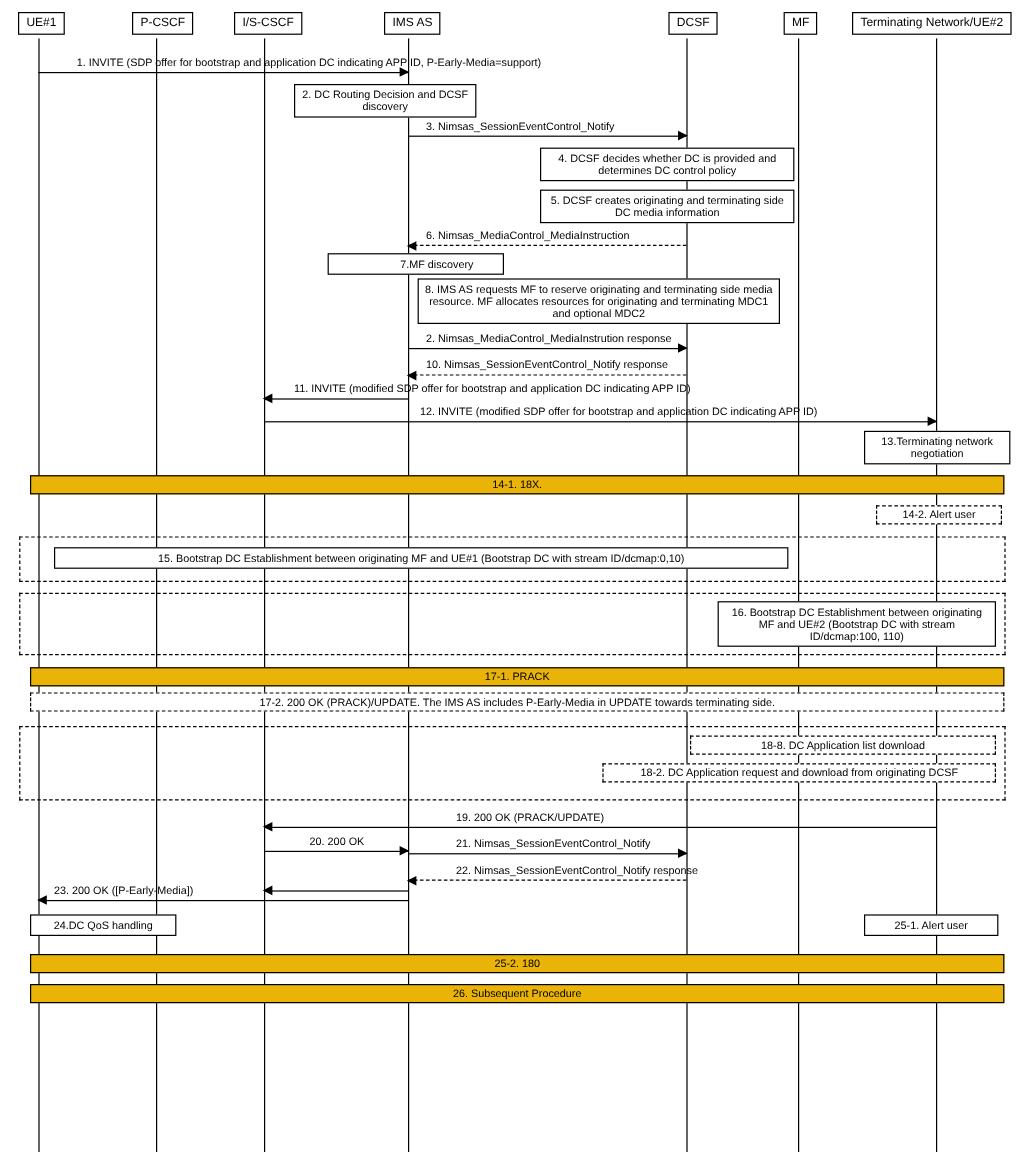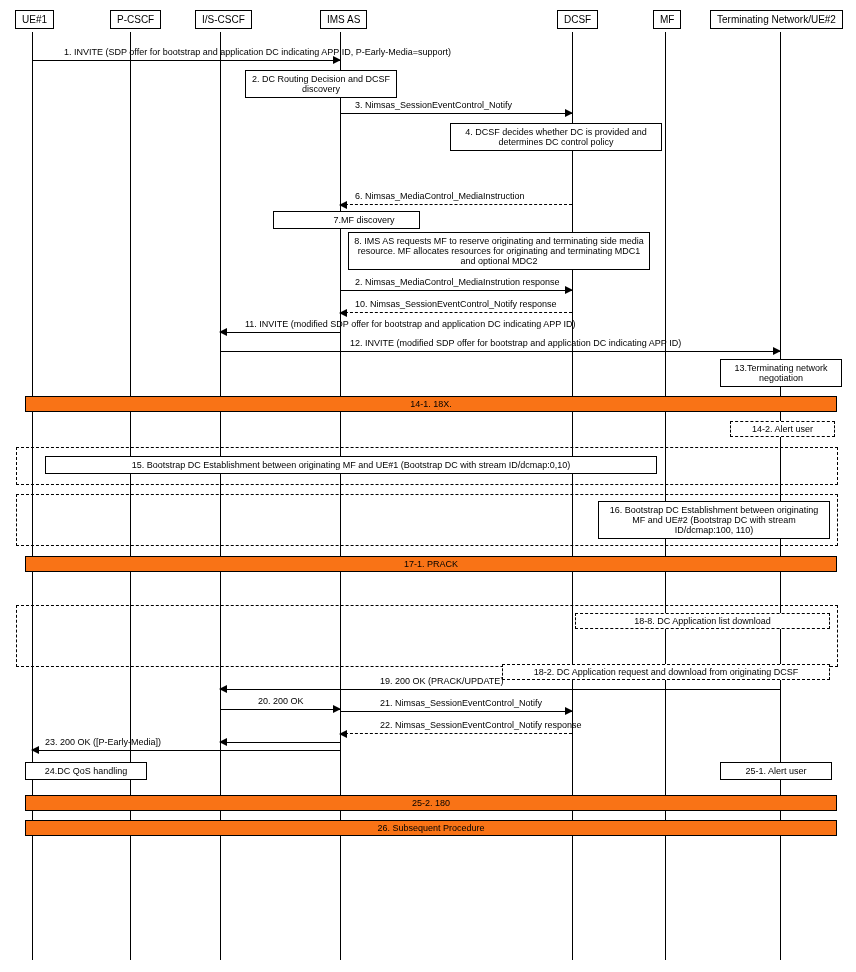--- a/index.html
+++ b/index.html
@@ -66,21 +66,21 @@
     position: absolute;
     border: 1px solid #000;
     background: #fff;
     padding: 3px 5px;
     font-size: 9px;
     text-align: center;
   }
   .span-box {
     position: absolute;
     border: 1px solid #000;
-    background: #f97316;
+    background: #eab308;
     font-size: 9px;
     text-align: center;
     padding: 2px 0;
   }
   .dashed-container {
     position: absolute;
     border: 1px dashed #000;
   }
   .dashed-box {
     position: absolute;
@@ -115,20 +115,21 @@
   <div class="msg-label" style="left:30px; top:37px;margin-left:24px;">1. INVITE (SDP offer for bootstrap and application DC indicating APP ID, P-Early-Media=support)</div>
   <div class="arrow" style="left:22px; top:50px; width:308px;"></div>
 
   <div class="note-box" style="left:235px; top:60px; width:140px;">2. DC Routing Decision and DCSF discovery</div>
 
   <div class="msg-label" style="left:345px; top:90px;">3. Nimsas_SessionEventControl_Notify</div>
   <div class="arrow" style="left:330px; top:103px; width:232px;"></div>
 
   <div class="note-box" style="left:440px; top:113px; width:200px;">4. DCSF decides whether DC is provided and determines DC control policy</div>
 
+  <div class="note-box" style="left:440px; top:148px; width:200px;">5. DCSF creates originating and terminating side DC media information</div>
 
   <div class="msg-label" style="left:345px; top:181px;text-align:right;">6. Nimsas_MediaControl_MediaInstruction</div>
   <div class="arrow dashed left" style="left:330px; top:194px; width:232px;"></div>
 
   <div class="note-box" style="left:263px; top:201px; width:100px;padding-left:40px;">7.MF discovery</div>
 
   <div class="note-box" style="left:338px; top:222px; width:290px;">8.  IMS AS requests MF to reserve originating and terminating side media resource. MF allocates resources for originating and terminating MDC1 and optional MDC2</div>
 
   <div class="msg-label" style="left:345px; top:267px;">2. Nimsas_MediaControl_MediaInstrution response</div>
   <div class="arrow" style="left:330px; top:280px; width:232px;"></div>
@@ -149,24 +150,25 @@
   <div class="dashed-box" style="left:720px; top:411px; width:95px;">14-2. Alert user</div>
 
   <div class="dashed-container" style="left:6px; top:437px; width:820px; height:36px;"></div>
   <div class="note-box" style="left:35px; top:446px; width:600px;">15. Bootstrap DC Establishment between originating MF and UE#1 (Bootstrap DC with stream ID/dcmap:0,10)</div>
 
   <div class="dashed-container" style="left:6px; top:484px; width:820px; height:50px;"></div>
   <div class="note-box" style="left:588px; top:491px; width:220px;">16. Bootstrap DC Establishment between originating MF and UE#2 (Bootstrap DC with stream ID/dcmap:100, 110)</div>
 
   <div class="span-box" style="left:15px; top:546px; width:810px;">17-1. PRACK</div>
 
+  <div class="dashed-box" style="left:15px; top:567px; width:802px;">17-2. 200 OK (PRACK)/UPDATE. The IMS AS includes P-Early-Media in UPDATE towards terminating side.</div>
 
   <div class="dashed-container" style="left:6px; top:595px; width:820px; height:60px;"></div>
   <div class="dashed-box" style="left:565px; top:603px; width:245px;">18-8. DC Application list download</div>
-  <div class="dashed-box" style="left:492px; top:654px; width:318px;">18-2. DC Application request and download from originating DCSF</div>
+  <div class="dashed-box" style="left:492px; top:626px; width:318px;">18-2. DC Application request and download from originating DCSF</div>
 
   <div class="msg-label" style="left:370px; top:666px;">19. 200 OK (PRACK/UPDATE)</div>
   <div class="arrow left" style="left:210px; top:679px; width:560px;"></div>
 
   <div class="msg-label" style="left:248px; top:686px;">20. 200 OK</div>
   <div class="arrow" style="left:210px; top:699px; width:120px;"></div>
 
   <div class="msg-label" style="left:370px; top:688px;">21. Nimsas_SessionEventControl_Notify</div>
   <div class="arrow" style="left:330px; top:701px; width:232px;"></div>
 

